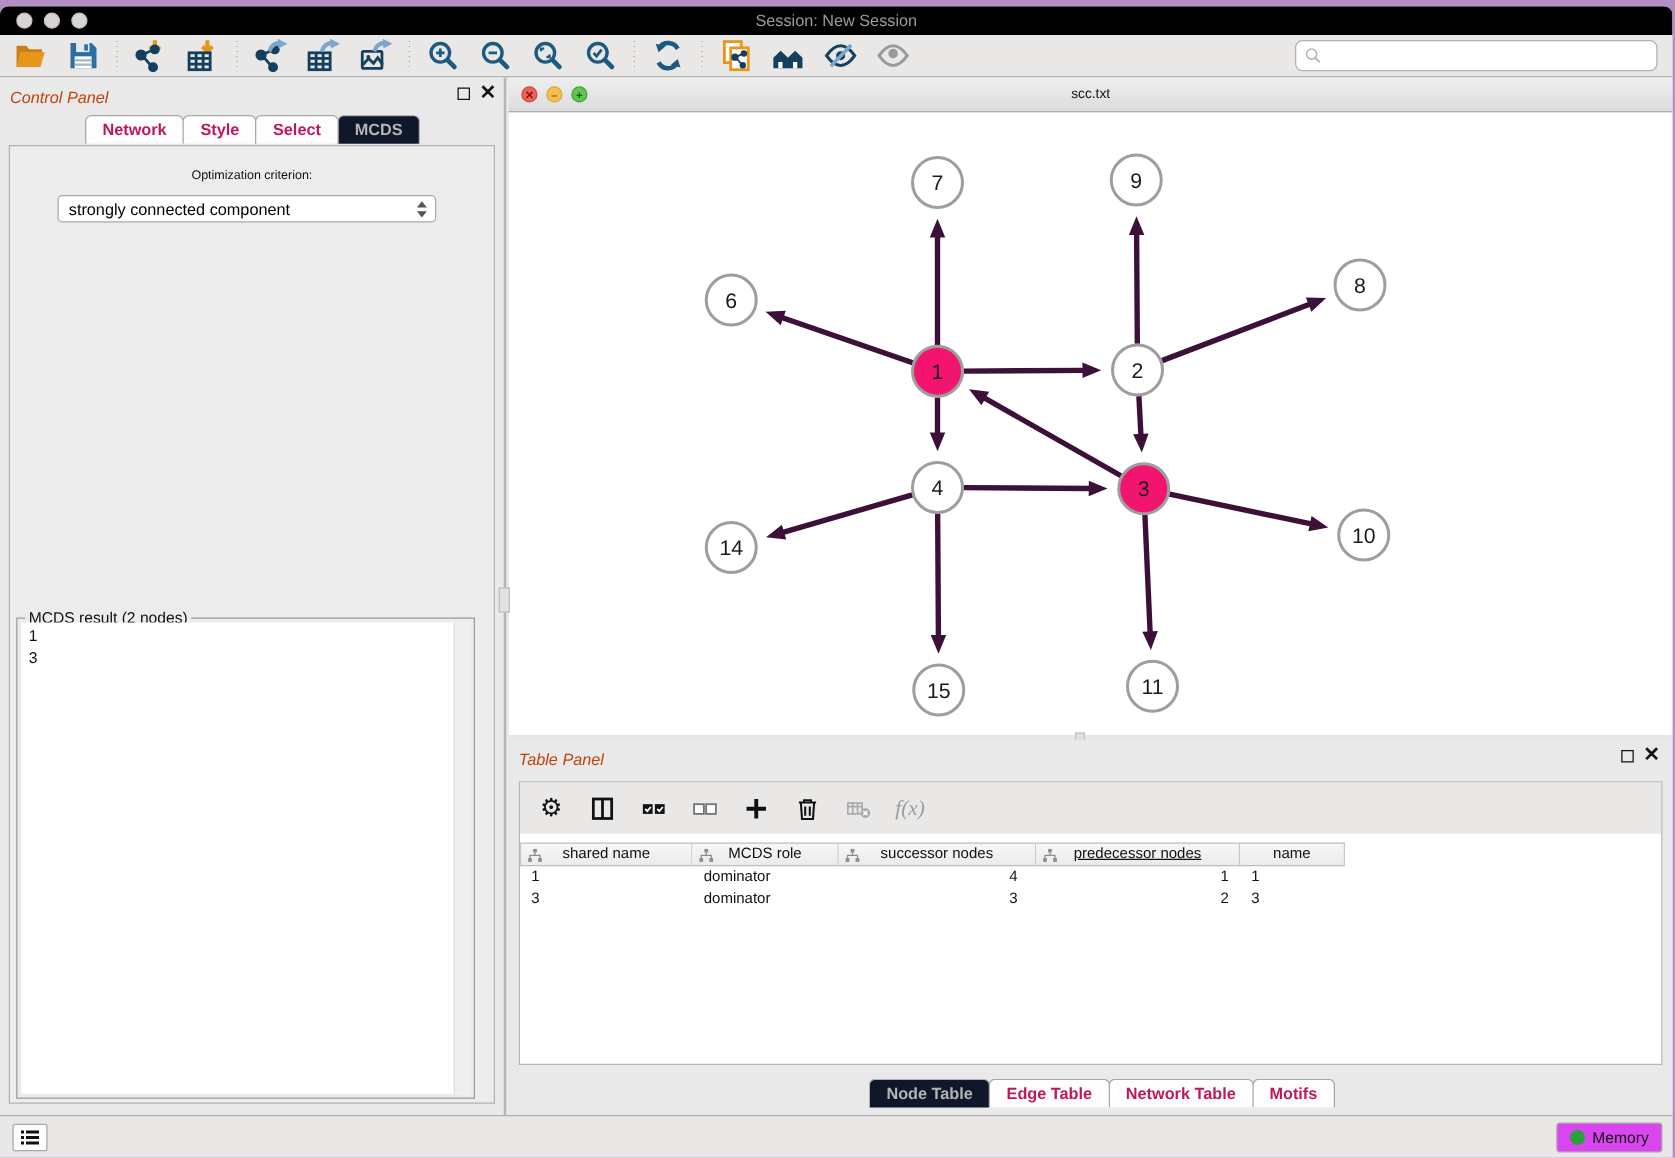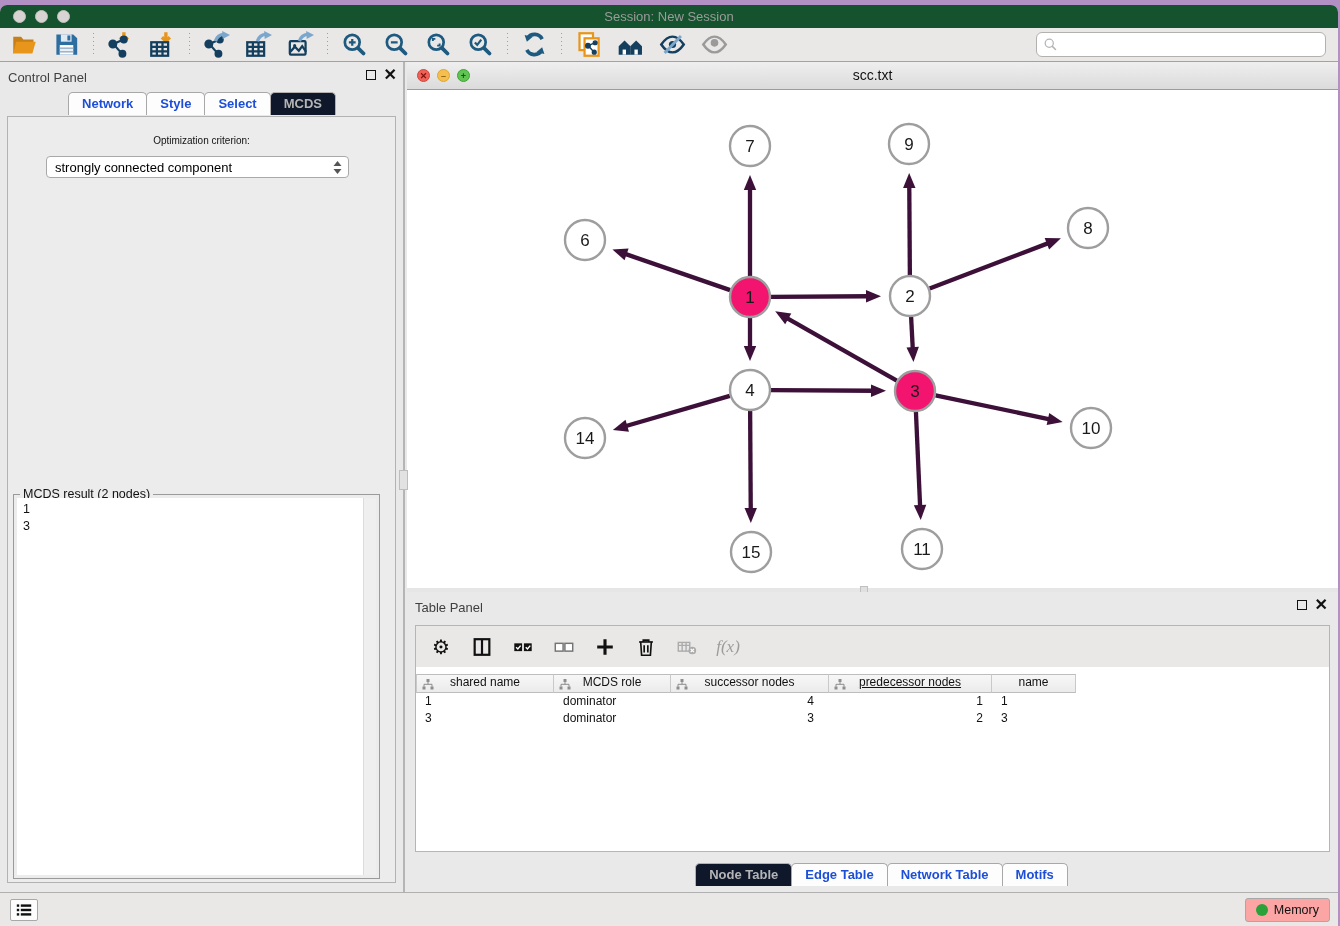--- a/index.html
+++ b/index.html
@@ -1,47 +1,47 @@
 <!DOCTYPE html>
 <html><head>
 <meta charset="utf-8">
 <style>
   * { margin:0; padding:0; box-sizing:border-box; }
   html,body { width:1340px; height:926px; overflow:hidden;
     font-family:"Liberation Sans", sans-serif; background:#b290c4; }
   .window { position:absolute; top:5px; left:0; right:2px; bottom:0;
     background:#e9e8e6; border-radius:7px 7px 0 0; overflow:hidden; }
   
-  .titlebar { position:relative; height:23px; background:#14532d; }
+  .titlebar { position:relative; height:23px; background:#000000; }
   .tl-group { position:absolute; left:13px; top:5px; display:flex; gap:9px; }
   .tl { width:13px; height:13px; border-radius:50%; background:#d8d4d4; border:1px solid #c3bfbf; }
   .win-title { text-align:center; line-height:23px; font-size:13px; color:#9b9b9b; }
   
   .toolbar { position:relative; height:34px; display:flex; align-items:center;
     padding-left:10px; border-bottom:1px solid #a2a2a2; background:#e9e8e6; }
   .tb-group { display:flex; align-items:center; gap:14px; }
   .tb-btn { width:28px; height:28px; display:flex; align-items:center; justify-content:center; cursor:default; }
   .tb-sep { width:2px; align-self:stretch; margin:2px 12px;
     background-image:repeating-linear-gradient(to bottom,#9f9f9f 0 1px,transparent 1px 4px);
     background-size:1px 100%; background-repeat:no-repeat; background-position:center; }
   .searchbox { position:absolute; right:12px; top:4px; width:290px; height:25px; background:#fff;
     border:1px solid #b3b0b0; border-radius:6px; display:flex; align-items:center; padding-left:6px; }
   .searchbox svg { opacity:.55; }
   .search-input { border:none; outline:none; flex:1; height:20px; font-size:13px; background:transparent; }
   
   .content { position:absolute; top:57px; bottom:34px; left:0; right:0; background:#e9e9e9; }
   
   .cpanel { position:absolute; left:0; top:0; bottom:0; width:405px; border-right:2px solid #b5b5b5; background:#e9e9e9; }
   .panel-head { position:relative; height:30px; }
-  .panel-title { position:absolute; left:8px; top:8px; font-size:13px; color:#404040; }
+  .panel-title { position:absolute; left:8px; top:8px; font-size:13px; color:#c2410c;font-style:italic; }
   .panel-icons { position:absolute; right:6px; top:6px; display:flex; gap:8px; align-items:center; }
   .float-ic { width:10px; height:10px; border:1.6px solid #111; }
   .close-ic { font-size:16px; font-weight:700; color:#111; line-height:14px; }
   .tabstrip { display:flex; justify-content:center; position:relative; z-index:2; }
-  .tab { border:1px solid #a8a8a8; border-bottom:none; background:#fdfdfd; color:#1d4ed8;
+  .tab { border:1px solid #a8a8a8; border-bottom:none; background:#fdfdfd; color:#be185d;
     font-size:13px; font-weight:600; padding:3px 13px 4px; border-radius:5px 5px 0 0; margin-right:-1px; }
   .tab.active { background:#0f172a; color:#b5b5b5; border-color:#b4b0b0; }
   .cpanel-box { position:absolute; left:7px; right:7px; top:54px; bottom:9px;
     border:1px solid #b2b2b2; background:#ececec; }
   .opt-label { text-align:center; margin-top:18px; font-size:10px; color:#111; }
   .dropdown { position:relative; margin:10px 46px 0 38px; height:22px; background:#fff;
     border:1px solid #a9a9a9; border-radius:4px; font-size:13px; display:flex; align-items:center; padding-left:8px; }
   .dd-stepper { position:absolute; right:5px; top:3px; }
   .btnrow { display:flex; justify-content:center; gap:15px; margin-top:13px; }
   .pushbtn { background:#fff; border:1px solid #a9a9a9; border-radius:4px; font-size:13px;
@@ -56,21 +56,21 @@
   
   .rightside { position:absolute; left:407px; top:0; right:0; bottom:0; }
   .netwin { position:absolute; left:0; right:0; top:0; height:530px; }
   .net-titlebar { position:relative; height:28px; background:linear-gradient(#f0efef,#dcdbdb); border-bottom:1px solid #9c9c9c; }
   .net-tl { position:absolute; left:10px; top:7px; display:flex; gap:7px; }
   .mac { width:13px; height:13px; border-radius:50%; font-size:9px; font-weight:700;
     display:flex; align-items:center; justify-content:center; }
   .mac.red { background:#ee6158; border:1px solid #d2463d; color:#7c1407; }
   .mac.yel { background:#f5bf4f; border:1px solid #dda735; color:#8a6410; }
   .mac.grn { background:#61c354; border:1px solid #3fa434; color:#0e5d0e; }
-  .net-title { text-align:center; line-height:27px; font-size:14px; color:#111; }
+  .net-title { text-align:center; line-height:27px; font-size:11px; color:#111; }
   .canvas { position:relative; height:498px; background:#fff; }
   .net-bottom { height:4px; background:#e6e6e6; position:relative; }
   .grip-h { position:absolute; left:453px; top:-2px; width:8px; height:7px; background:#e0e0e0; border:1px solid #c0c0c0; }
   
   .tpanel { position:absolute; left:0; right:0; top:530px; bottom:0; background:#e9e9e9; }
   .tp-container { position:absolute; left:8px; right:8px; top:33px; height:227px;
     border:1px solid #b5b5b5; background:#fff; overflow:hidden; }
   .tp-toolbar { height:41px; background:#e9e8e6; display:flex; align-items:center; padding-left:13px; gap:17px; }
   .tp-btn { width:24px; height:24px; display:flex; align-items:center; justify-content:center; }
   .fx { font-family:"Liberation Serif", serif; font-style:italic; font-size:17px; color:#9c9c9c; }
@@ -81,21 +81,21 @@
     border-right:1px solid #c9c9c9; font-size:12px; color:#111; flex:none; }
   .th:first-child { border-left:1px solid #c9c9c9; }
   .th .th-icon { position:absolute; left:5px; top:4px; }
   .trow { display:flex; height:16.5px; font-size:12px; color:#111; }
   .td { flex:none; overflow:hidden; white-space:nowrap; line-height:16.5px; }
   .tp-tabs { position:absolute; left:17px; right:0; top:271px; display:flex; justify-content:center; }
   
   .statusbar { position:absolute; left:0; right:0; bottom:0; height:34px; background:#e9e8e6; border-top:1px solid #b0b0b0; }
   .status-list-btn { position:absolute; left:10px; top:6px; width:28px; height:22px; background:#fdfdfd;
     border:1px solid #a8a8a8; border-radius:2px; display:flex; align-items:center; justify-content:center; }
-  .memory-btn { position:absolute; right:8px; top:5px; height:24px; background:#fca5a5; border:1px solid #a8a8a8;
+  .memory-btn { position:absolute; right:8px; top:5px; height:24px; background:#d946ef; border:1px solid #a8a8a8;
     border-radius:3px; display:flex; align-items:center; gap:6px; padding:5px 10px; font-size:12.5px; color:#111; }
   .memdot { width:12px; height:12px; border-radius:50%; background:#2ba13a; }
 </style>
 </head>
 <body>
 
 <div class="window">
 
   <div class="titlebar">
     <div class="tl-group">

